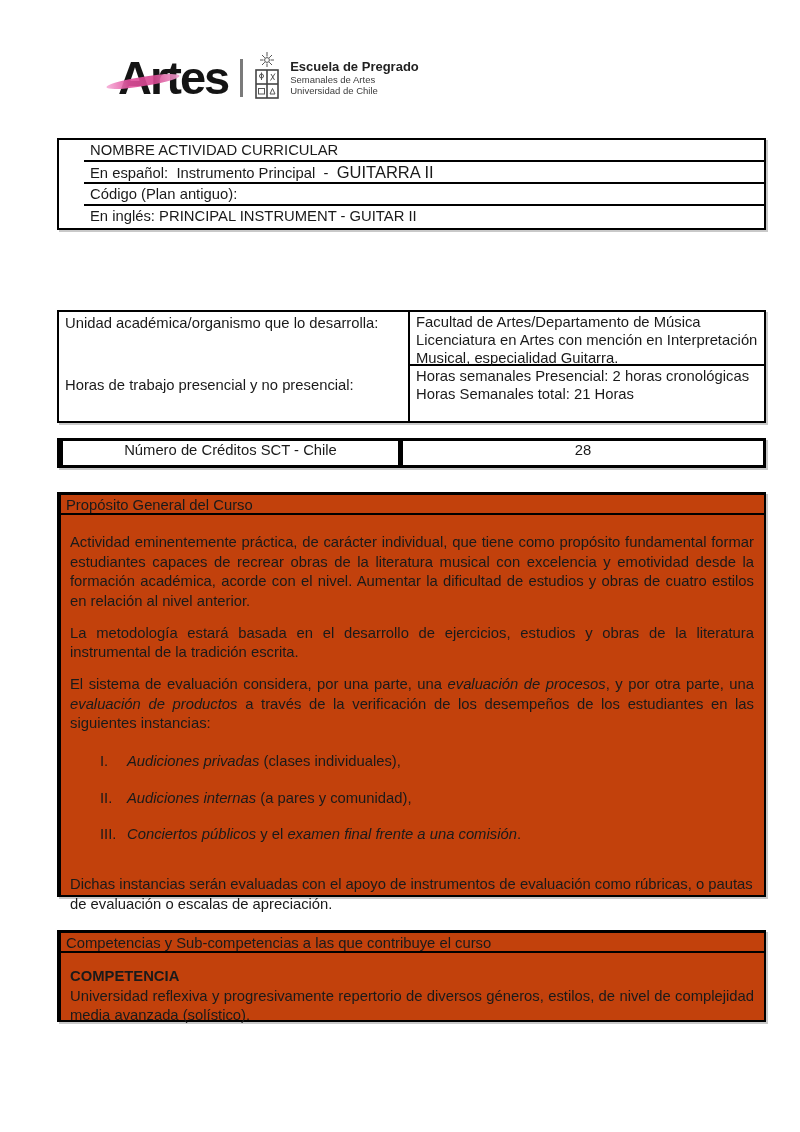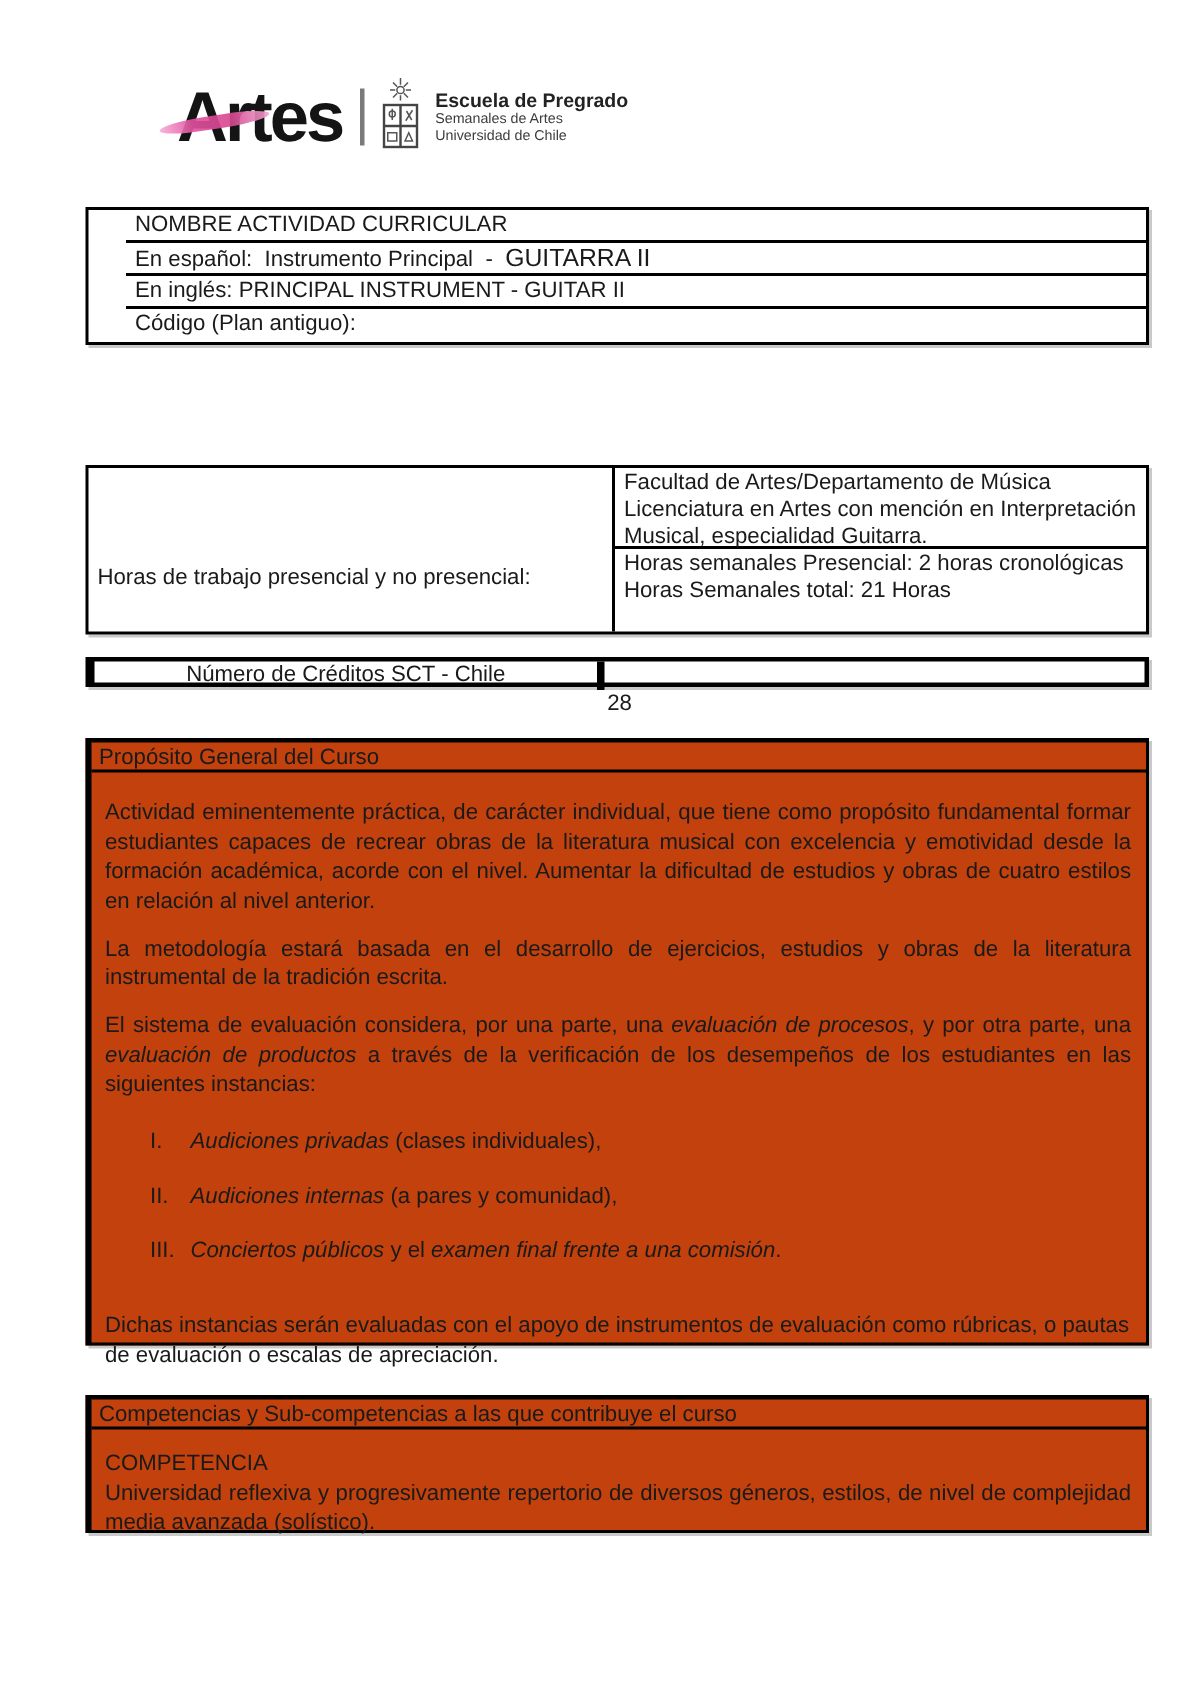--- a/index.html
+++ b/index.html
@@ -33,37 +33,37 @@
   
   .t2 { display:flex; }
   .t2-left { width:351px; border-right:2px solid #000; position:relative; }
   .t2-left .lbl { padding:2px 6px; line-height:18px; }
   .t2-left .lbl2 { position:absolute; top:62px; left:0; }
   .t2-right { flex:1; }
   .t2-cell { padding:1px 6px; line-height:18px; height:55px; }
   .t2-cell.top { border-bottom:2px solid #000; height:54px; }
 
   
-  .credits { display:flex; border-width:3px; border-left-width:6px; height:20px;flex-direction:column; }
+  .credits { display:flex; border-width:3px; border-left-width:6px; height:30px; }
   .credits-label { width:340px; border-right:5px solid #000; text-align:center; line-height:19px; }
   .credits-value { flex:1; text-align:center; line-height:19px; }
 
   
   .section { position:absolute; left:57px; width:709px; border:2px solid #000; border-left-width:4px;
              background:#c2410c; box-shadow:2px 2px 0 #c9c9c9; font-size:14.8px; }
   .section-header { border-bottom:2px solid #000; height:21px; line-height:20px; padding:0 5px; border-top:1px solid #000; }
   .section-body { padding:6px 10px 6px 9px; }
   .section-body p { line-height:1.33; margin:12px 0; text-align:justify; }
   .section-body p.noj { text-align:left; }
   .rlist { margin:18px 0 6px 30px; }
   .ritem { display:flex; margin-bottom:17px; line-height:1.33; }
   .rn { width:27px; flex-shrink:0; }
   .p4 { margin-top:30px !important; }
   em { font-style:italic; }
-  .comp-title { margin-top:8px; line-height:1.33; }
+  .comp-title { margin-top:8px; line-height:1.33;font-weight:bold; }
 </style>
 </head>
 <body>
 
 <div class="page">
 
   <div class="logo">
     <div class="wordmark-wrap">
       <span class="wordmark">Artes</span>
       <span class="swoosh"></span>
@@ -98,26 +98,27 @@
     <div class="logo-text">
       <div class="l1">Escuela de Pregrado</div>
       <div class="l2">Semanales de Artes</div>
       <div class="l2">Universidad de Chile</div>
     </div>
   </div>
 
   <div class="box t1" style="top:138px;padding-left:25px;">
     <div class="t1-row">NOMBRE ACTIVIDAD CURRICULAR</div>
     <div class="t1-row"><span class="pre">En español:  Instrumento Principal  -  </span><span class="big">GUITARRA II</span></div>
+    <div class="t1-row">Código (Plan antiguo):</div>
     <div class="t1-row">En inglés: PRINCIPAL INSTRUMENT - GUITAR II</div>
-    <div class="t1-row">Código (Plan antiguo):</div>
   </div>
 
   <div class="box t2" style="top:310px;">
     <div class="t2-left">
+      <div class="lbl">Unidad académica/organismo que lo desarrolla:</div>
       <div class="lbl lbl2">Horas de trabajo presencial y no presencial:</div>
     </div>
     <div class="t2-right">
       <div class="t2-cell top">
         <div>Facultad de Artes/Departamento de Música</div>
         <div>Licenciatura en Artes con mención en Interpretación</div>
         <div>Musical, especialidad Guitarra.</div>
       </div>
       <div class="t2-cell">
         <div>Horas semanales Presencial: 2  horas cronológicas</div>

